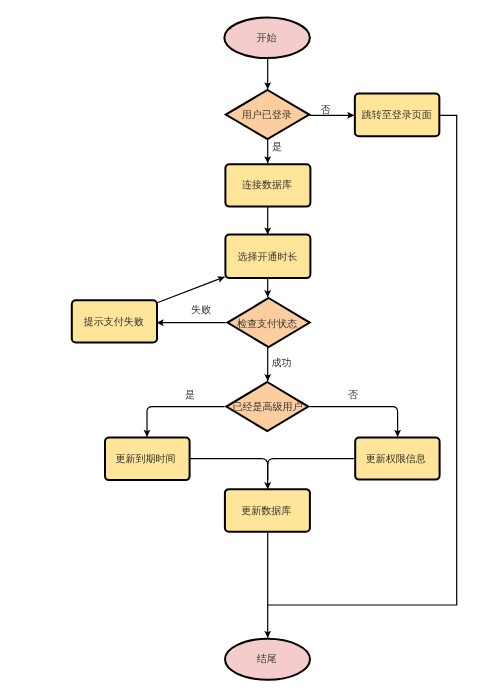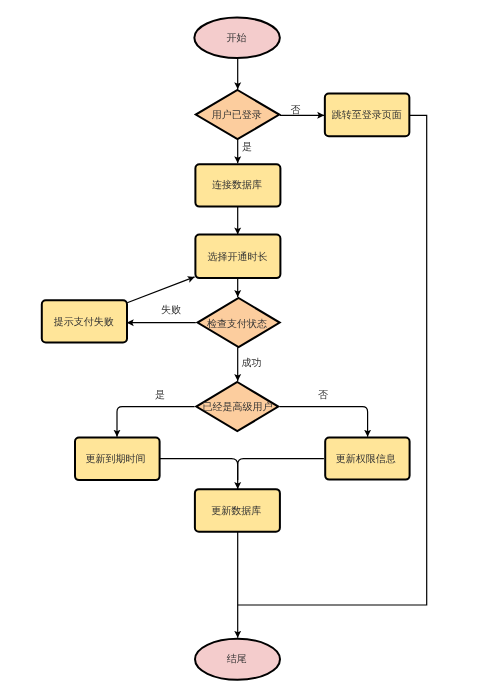--- a/index.html
+++ b/index.html
@@ -1,20 +1,20 @@
 <!DOCTYPE html>
 <html><head>
 <meta charset="utf-8">
 <title>flowchart</title>
 <style>
   html,body{margin:0;padding:0;background:#ffffff;}
   body{width:502px;height:691px;overflow:hidden;
        font-family:"Liberation Sans",sans-serif;}
   #chart{display:block;width:502px;height:691px;}
-  #wrap{filter:brightness(1);width:408px;height:691px;}
+  #wrap{filter:brightness(1);width:408px;height:691px;padding-left:30px;}
   .node-text{font-family:"Liberation Sans",sans-serif;font-size:10px;fill:#333333;
              text-anchor:middle;dominant-baseline:middle;-webkit-font-smoothing:antialiased;}
   .edge-label{font-family:"Liberation Sans",sans-serif;font-size:10px;fill:#333333;
               text-anchor:middle;dominant-baseline:middle;-webkit-font-smoothing:antialiased;}
   .shape{stroke-width:2;}
   .edge{fill:none;stroke-width:1.2;stroke-linecap:butt;}
 </style>
 </head>
 <body>
 

